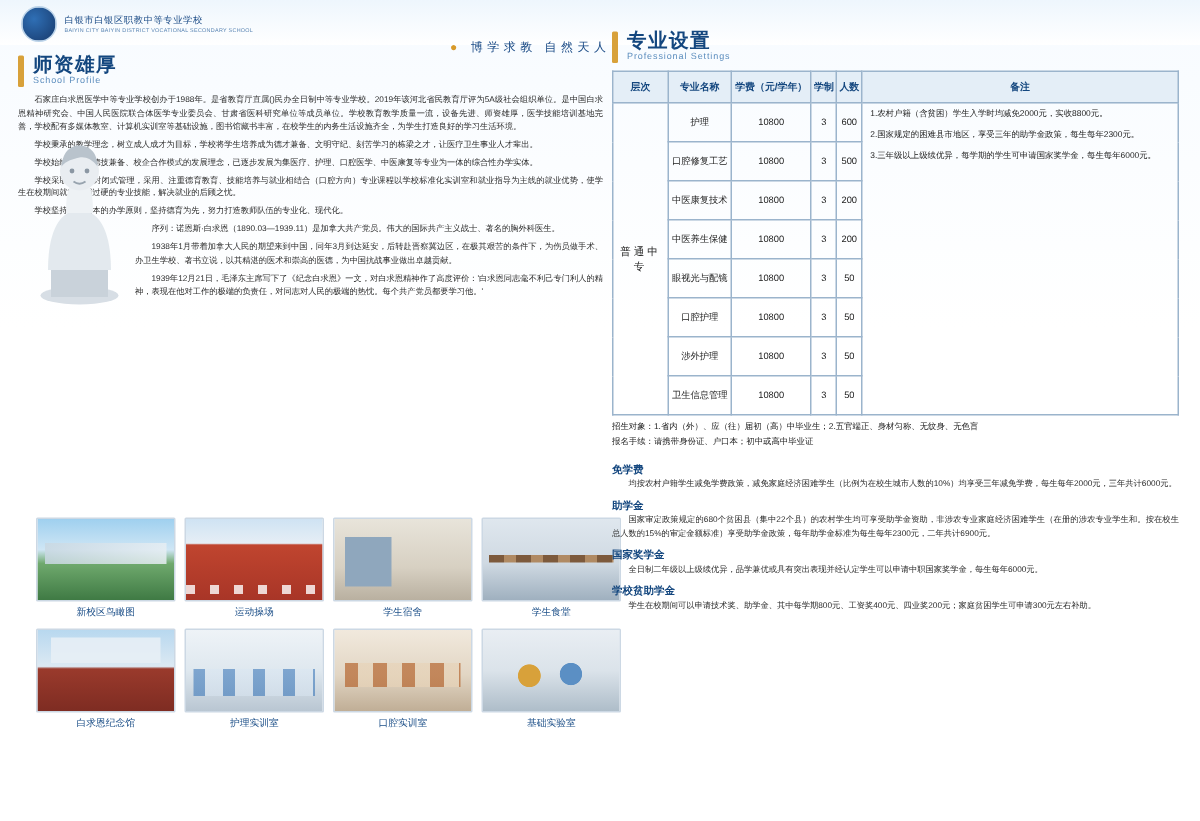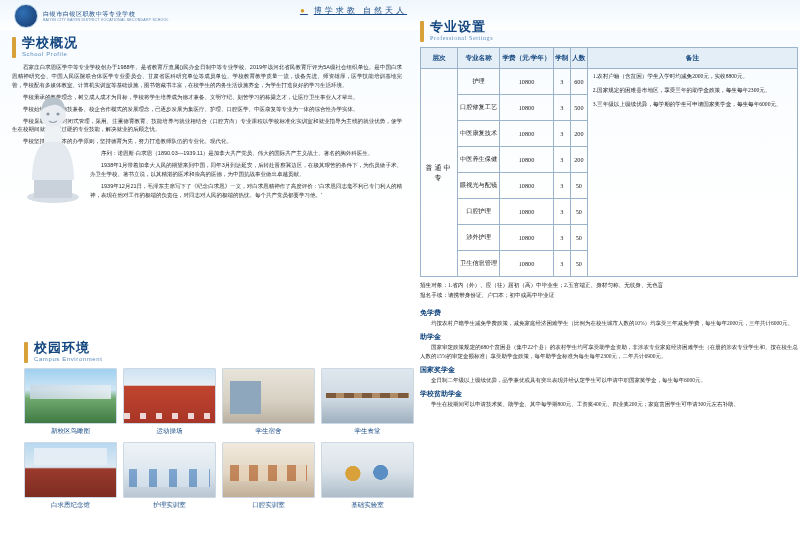--- a/index.html
+++ b/index.html
@@ -15,26 +15,26 @@
   
   .topbar{position:absolute;left:0;top:0;width:800px;height:30px;
     background:linear-gradient(180deg,#eef6fd 0%,#ffffff 100%);}
   .logo-wrap{position:absolute;left:14px;top:4px;display:flex;align-items:center;gap:5px;}
   .logo-mark{width:22px;height:22px;border-radius:50%;
     background:radial-gradient(circle at 35% 35%,#2f6fb5,#17396b);
     border:1px solid #bcd4ea;}
   .logo-text{line-height:1.15;}
   .logo-cn{font-size:6.2px;color:#1b4b86;letter-spacing:.4px;white-space:nowrap;}
   .logo-en{font-size:3.6px;color:#5a85b3;letter-spacing:.2px;white-space:nowrap;}
-  .slogan{position:absolute;left:300px;top:5px;font-size:8px;color:#1b4b86;letter-spacing:3px;text-decoration:underline;}
+  .slogan{position:absolute;left:300px;top:26px;font-size:8px;color:#1b4b86;letter-spacing:3px;}
   .slogan .dot{color:#d89a2a;margin-right:6px;}
 
   
   .left-col{position:absolute;left:12px;top:36px;width:390px;}
-  .right-col{position:absolute;left:420px;top:20px;width:378px;font-family:Liberation Serif, serif;}
+  .right-col{position:absolute;left:408px;top:20px;width:378px;}
 
   
   .sect-title{display:flex;align-items:flex-start;gap:6px;margin-bottom:5px;}
   .sect-bar{width:4px;height:21px;background:#d8a13a;border-radius:1px;margin-top:1px;}
   .sect-txt-cn{font-size:13px;font-weight:bold;color:#14477f;letter-spacing:1px;line-height:1.05;}
   .sect-txt-en{font-size:6px;color:#5a8cbd;letter-spacing:.6px;margin-top:1px;}
 
   
   .profile-body{position:relative;font-size:5.5px;line-height:1.62;color:#2b2b2b;text-align:justify;}
   .profile-body p{margin:0 0 3px 0;text-indent:11px;}
@@ -109,21 +109,21 @@
     <div class="slogan">
       <span class="dot">●</span><span>博学求教  自然天人</span>
     </div>
   </div>
 
   <div class="left-col">
 
     <div class="sect-title">
       <div class="sect-bar"></div>
       <div>
-        <div class="sect-txt-cn">学校概况</div>
+        <div class="sect-txt-cn">师资雄厚</div>
         <div class="sect-txt-en">School Profile</div>
       </div>
     </div>
 
     <div class="profile-body">
       <p>石家庄白求恩医学中等专业学校创办于1988年。是省教育厅直属()民办全日制中等专业学校。2019年该河北省民教育厅评为5A级社会组织单位。是中国白求恩精神研究会、中国人民医院联合体医学专业委员会、甘肃省医科研究单位等成员单位。学校教育教学质量一流，设备先进、师资雄厚，医学技能培训基地完善，学校配有多媒体教室、计算机实训室等基础设施，图书馆藏书丰富，在校学生的内务生活设施齐全，为学生打造良好的学习生活环境。</p>
       <p>学校秉承的教学理念，树立成人成才为目标，学校将学生培养成为德才兼备、文明守纪、刻苦学习的栋梁之才，让医疗卫生事业人才辈出。</p>
       <p>学校始终坚持了德技兼备、校企合作模式的发展理念，已逐步发展为集医疗、护理、口腔医学、中医康复等专业为一体的综合性办学实体。</p>
       <p>学校采取军事化封闭式管理，采用、注重德育教育、技能培养与就业相结合（口腔方向）专业课程以学校标准化实训室和就业指导为主线的就业优势，使学生在校期间就能掌握过硬的专业技能，解决就业的后顾之忧。</p>
       <p>学校坚持以人为本的办学原则，坚持德育为先，努力打造教师队伍的专业化、现代化。</p>
@@ -142,27 +142,20 @@
           <circle cx="37" cy="30" r="13" fill="#e9edf1"></circle>
           <path d="M25 27 C26 16 32 13 37 13 C43 13 49 17 49 27 C46 22 40 20 37 21 C33 22 28 23 25 27Z" fill="#b9c3cc"></path>
           <circle cx="32" cy="30" r="1.6" fill="#8b97a3"></circle>
           <circle cx="42" cy="30" r="1.6" fill="#8b97a3"></circle>
           <path d="M33 37 q4 3 8 0" stroke="#97a3ae" stroke-width="1.2" fill="none"></path>
         </svg>
       </div>
     </div>
 
     <div class="campus">
-      <div class="sect-title">
-        <div class="sect-bar"></div>
-        <div>
-          <div class="sect-txt-cn">校园环境</div>
-          <div class="sect-txt-en">Campus Environment</div>
-        </div>
-      </div>
 
       <div class="photo-grid">
         <div class="photo-cell">
           <div class="photo ph1"></div>
           <div class="cap">新校区鸟瞰图</div>
         </div>
         <div class="photo-cell">
           <div class="photo ph2"></div>
           <div class="cap">运动操场</div>
         </div>

